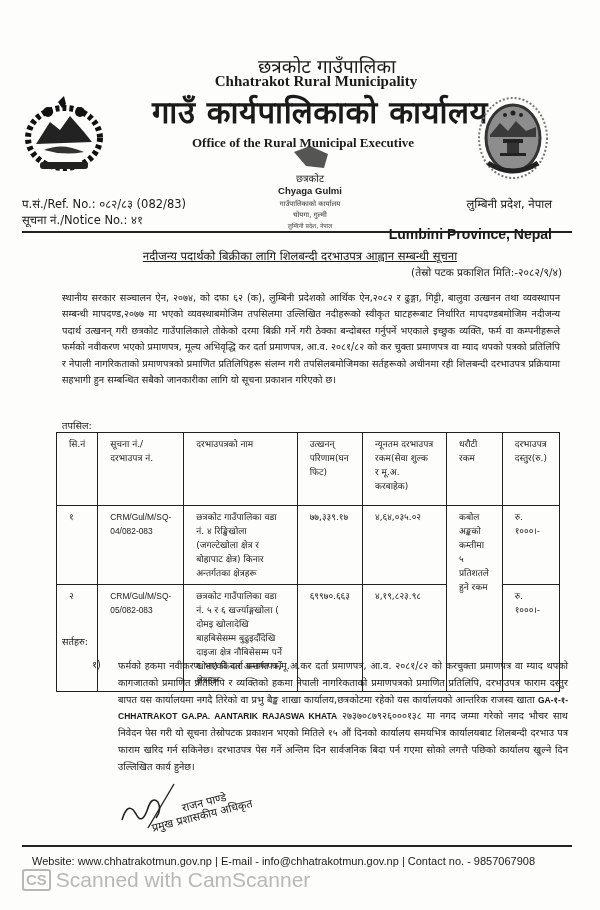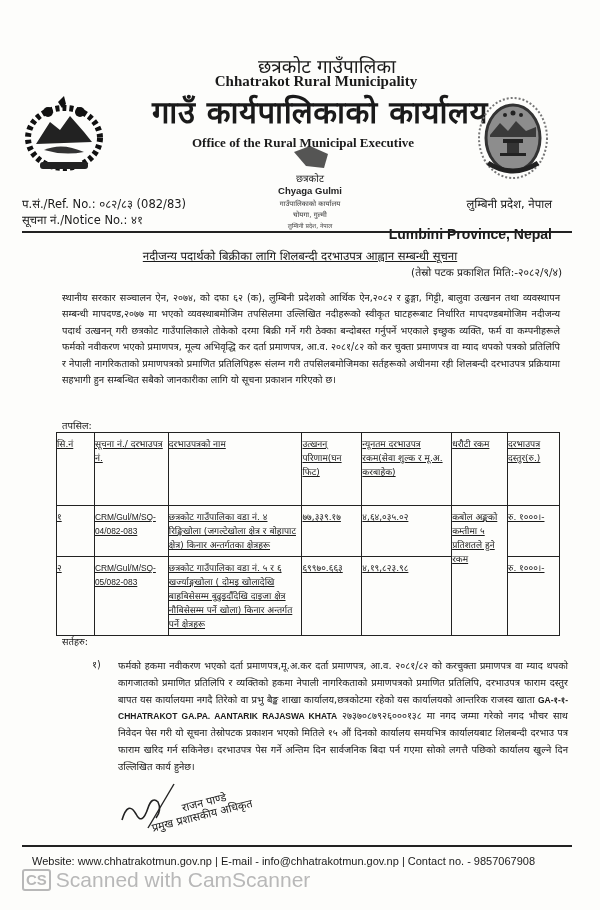--- a/index.html
+++ b/index.html
@@ -30,21 +30,21 @@
     .rule { height: 2px; background: #222; }
     #rule-top { left: 22px; width: 550px; top: 231px; }
 
     #title { left: 0; width: 600px; top: 248px; text-align: center; font-size: 11.5px; text-decoration: underline; }
     #publish-date { right: 38px; top: 265px; font-size: 10.5px; }
 
     #body-text { left: 62px; width: 498px; top: 290px; font-size: 9.6px; line-height: 16.4px; text-align: justify; }
     #tapsil { left: 62px; top: 419px; font-size: 9.6px; }
 
     table#bids { position: absolute; left: 56px; top: 432px; width: 504px; border-collapse: collapse; font-size: 9px; }
-    #bids th, #bids td { border: 1px solid #222; vertical-align: top; padding: 4px 0; text-align: left; font-weight: normal; line-height: 14px; text-decoration: underline; }
+    #bids th, #bids td { border: 1px solid #222; vertical-align: top; padding: 4px 12px; text-align: left; font-weight: normal; line-height: 14px; }
     #bids th { height: 64px; }
     #bids td.code { font-family: "Liberation Sans", sans-serif; font-size: 8.4px; }
 
     #sartaharu { left: 62px; top: 635px; font-size: 9.6px; }
     #cond-num { left: 92px; top: 658px; font-size: 9.6px; }
     #cond-text { left: 118px; width: 450px; top: 658px; font-size: 9.6px; line-height: 16.8px; text-align: justify; }
     .acct { font-family: "Liberation Sans", sans-serif; font-weight: bold; font-size: 8.5px; }
 
     #signature { left: 118px; top: 780px; width: 60px; height: 50px; }
     #signer-name { left: 180px; top: 800px; font-size: 11px; transform: rotate(-14deg); transform-origin: left top; }

